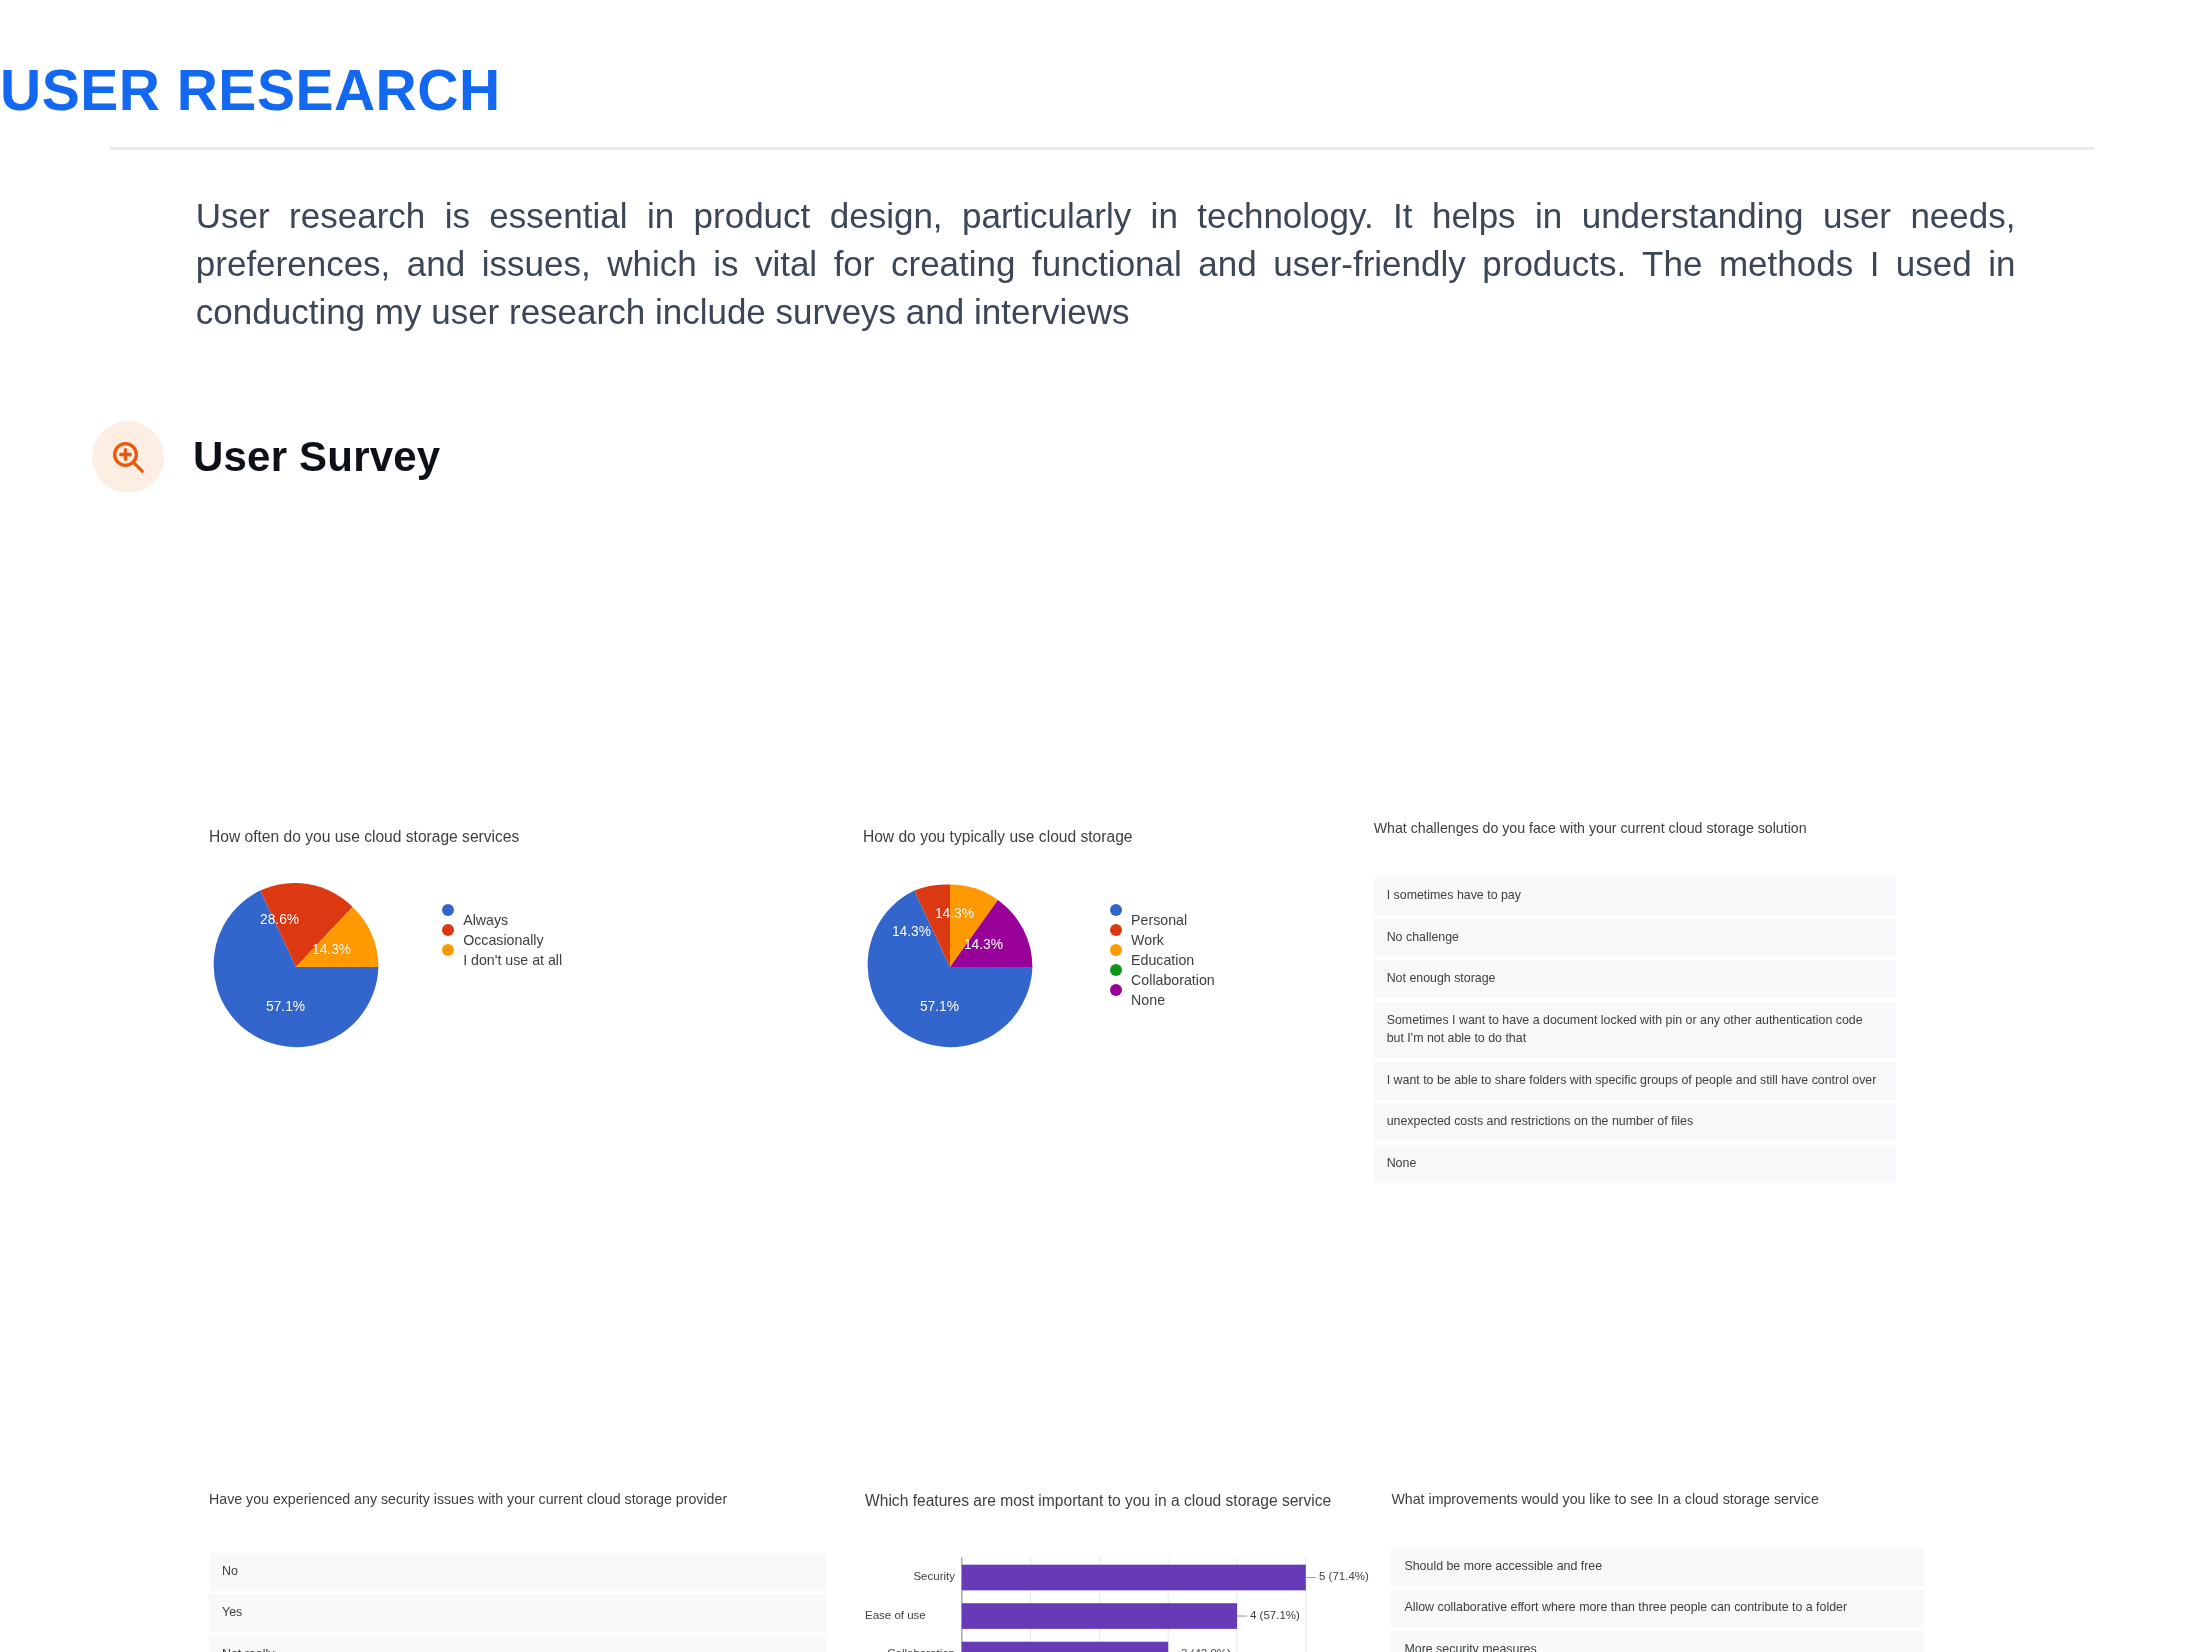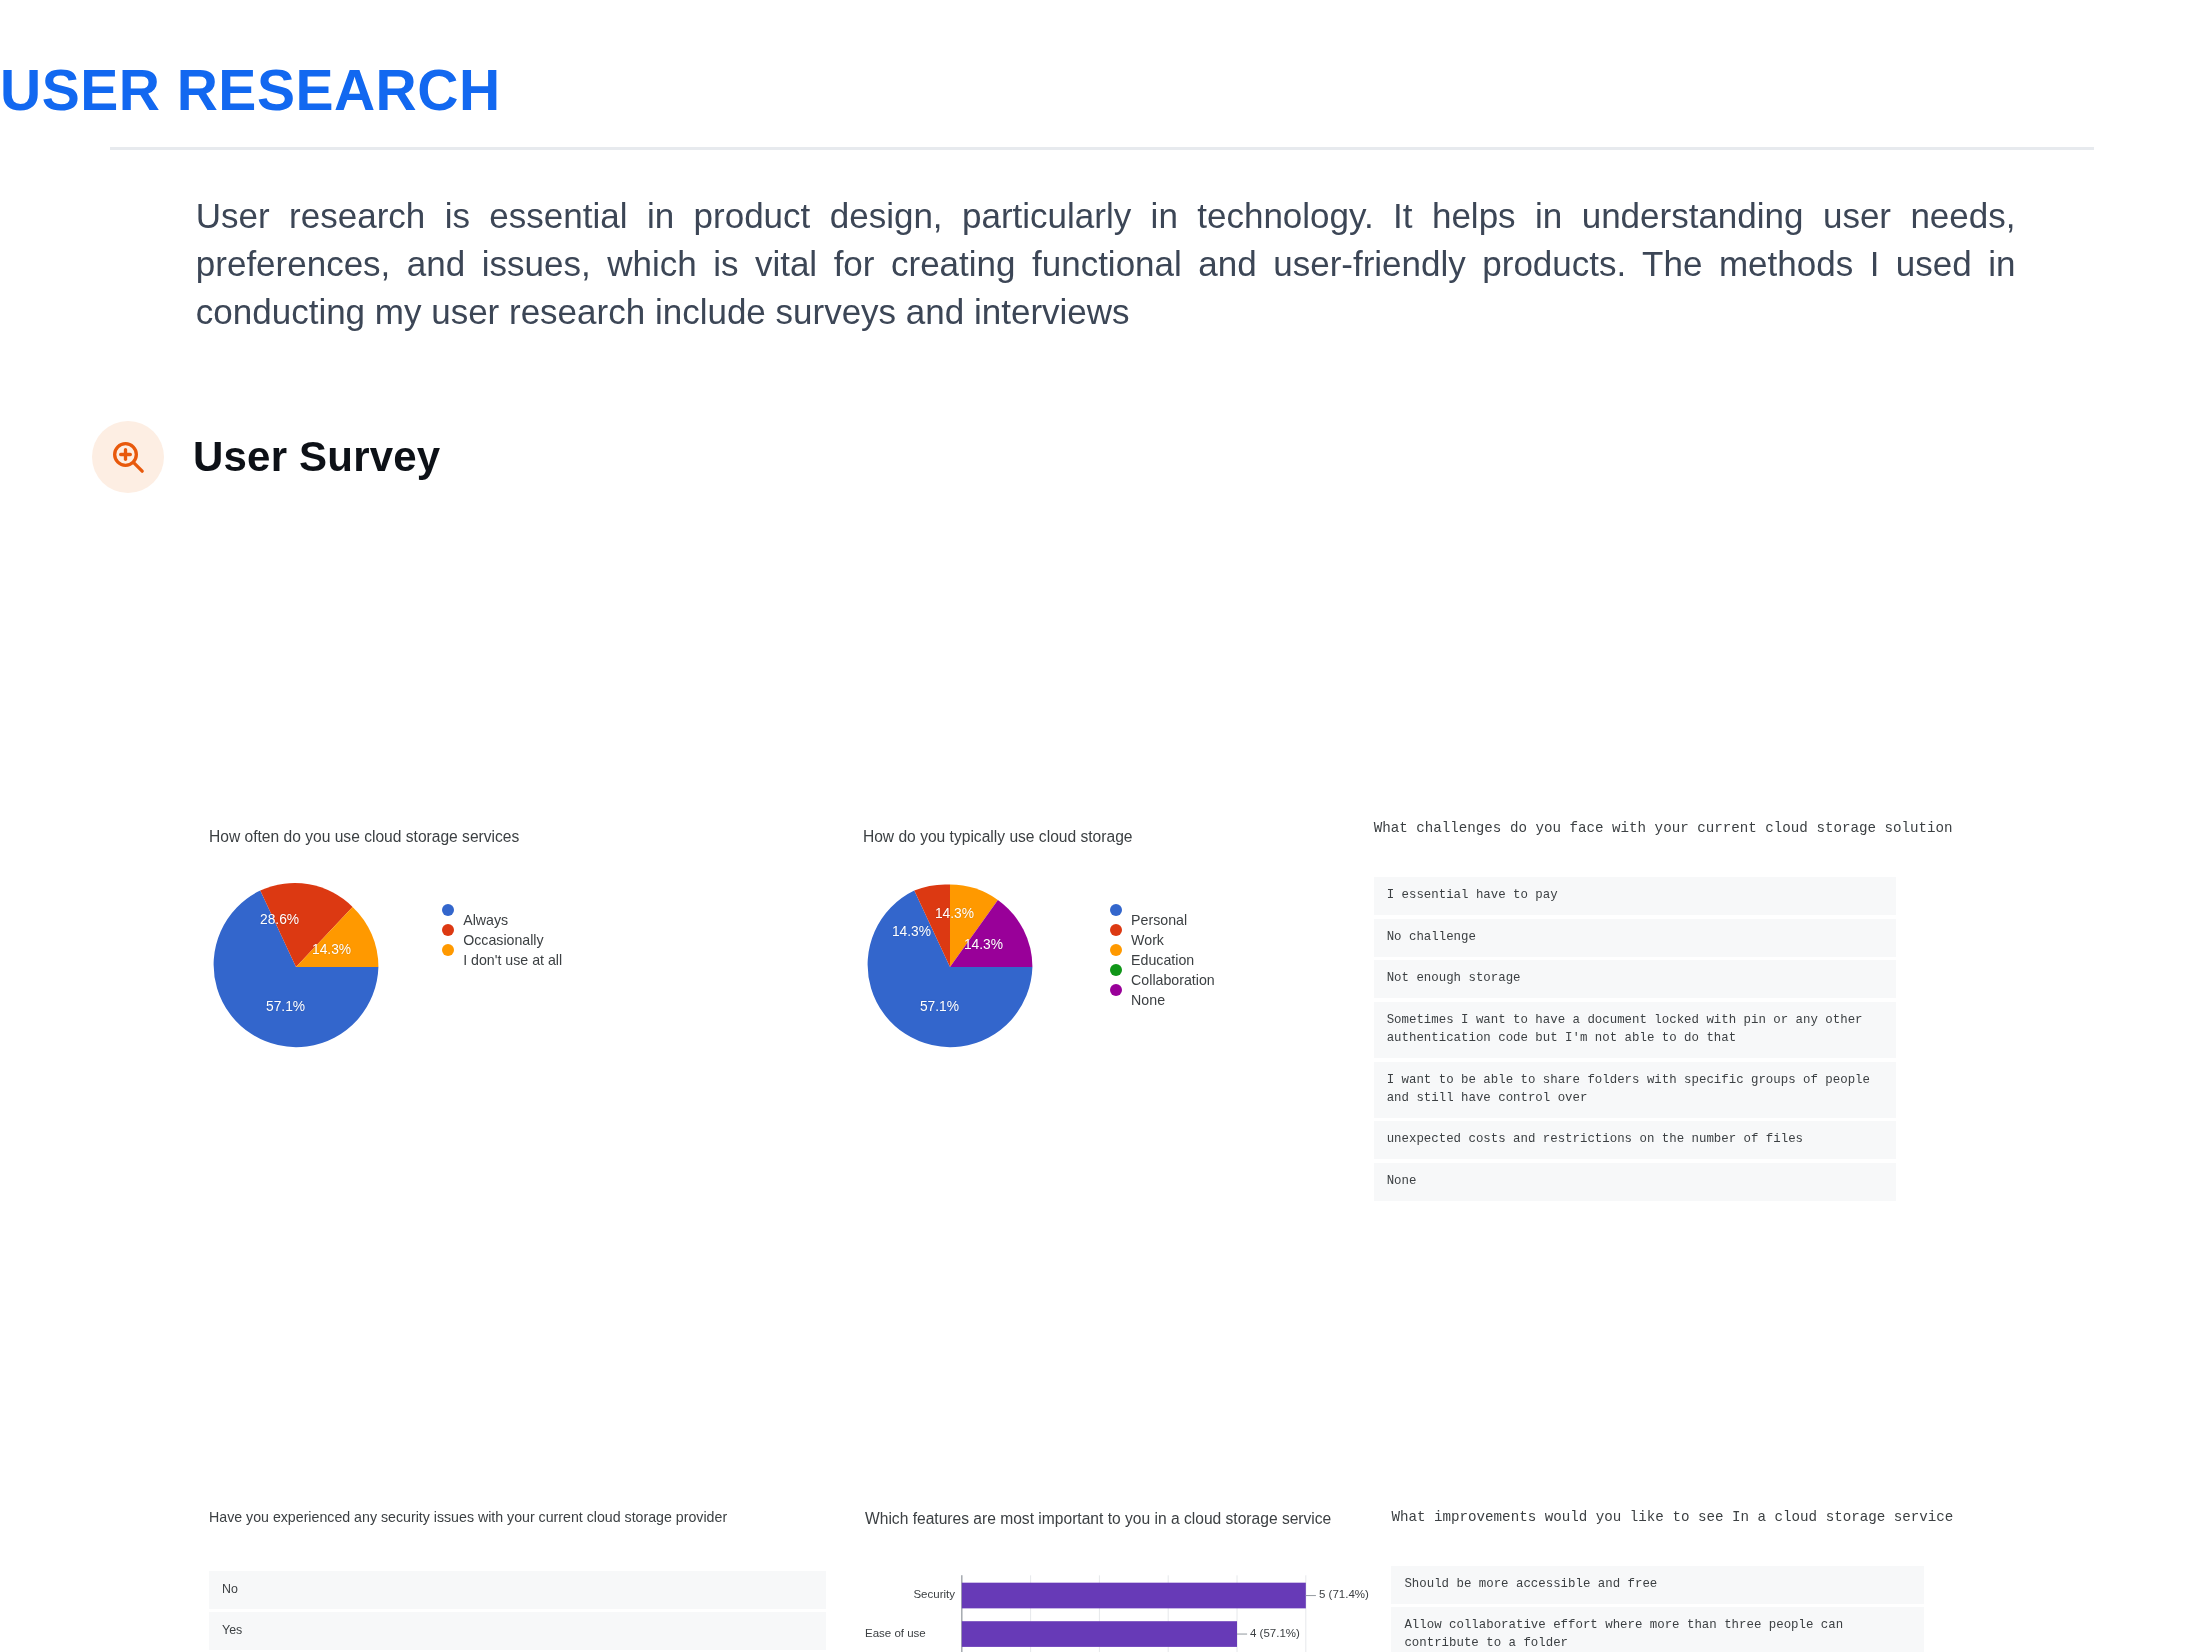--- a/index.html
+++ b/index.html
@@ -49,21 +49,21 @@
 
   
   .grid {
     position:absolute; left:0; top: 826px; width: 2204px;
   }
   .row { display: flex; width: 2196px; }
   .row-2 { margin-top: 7.3px; }
   .cell { position: relative; }
   .c1 { width: 680px; padding-left: 209px; }
   .c2 { width: 698px; padding-left: 185px; }
-  .c3 { width: 826px; padding-left: 0px; font-family: Liberation Mono, monospace; }
+  .c3 { width: 826px; padding-left: 0px; }
 
   .q-title {
     font-size: 15.6px; color: #3c4043; line-height: 1.35;
     font-weight: 400; white-space: nowrap;
   }
   .q-title.small { font-size: 14.2px; }
 
   
   .pie-block { display:flex; align-items:flex-start; }
   .pie-wrap { position: relative; margin-top: 33px; }
@@ -191,21 +191,21 @@
               <span class="legend-dot" style="background:#990099"></span>
               <span class="legend-txt">None</span>
             </div>
           </div>
         </div>
       </div>
 
       <div class="cell c3">
         <div class="q-title small" style="margin-top:-7.3px">What challenges do you face with your current cloud storage solution</div>
         <div class="answers" style="width:522px; margin-top:39px">
-          <div class="ans-row">I essential have to pay</div>
+          <div class="ans-row">I sometimes have to pay</div>
           <div class="ans-row">No challenge</div>
           <div class="ans-row">Not enough storage</div>
           <div class="ans-row tall">Sometimes I want to have a document locked with pin or any other authentication code but I'm not able to do that</div>
           <div class="ans-row">I want to be able to share folders with specific groups of people and still have control over</div>
           <div class="ans-row">unexpected costs and restrictions on the number of files</div>
           <div class="ans-row">None</div>
         </div>
       </div>
     </div>
 

